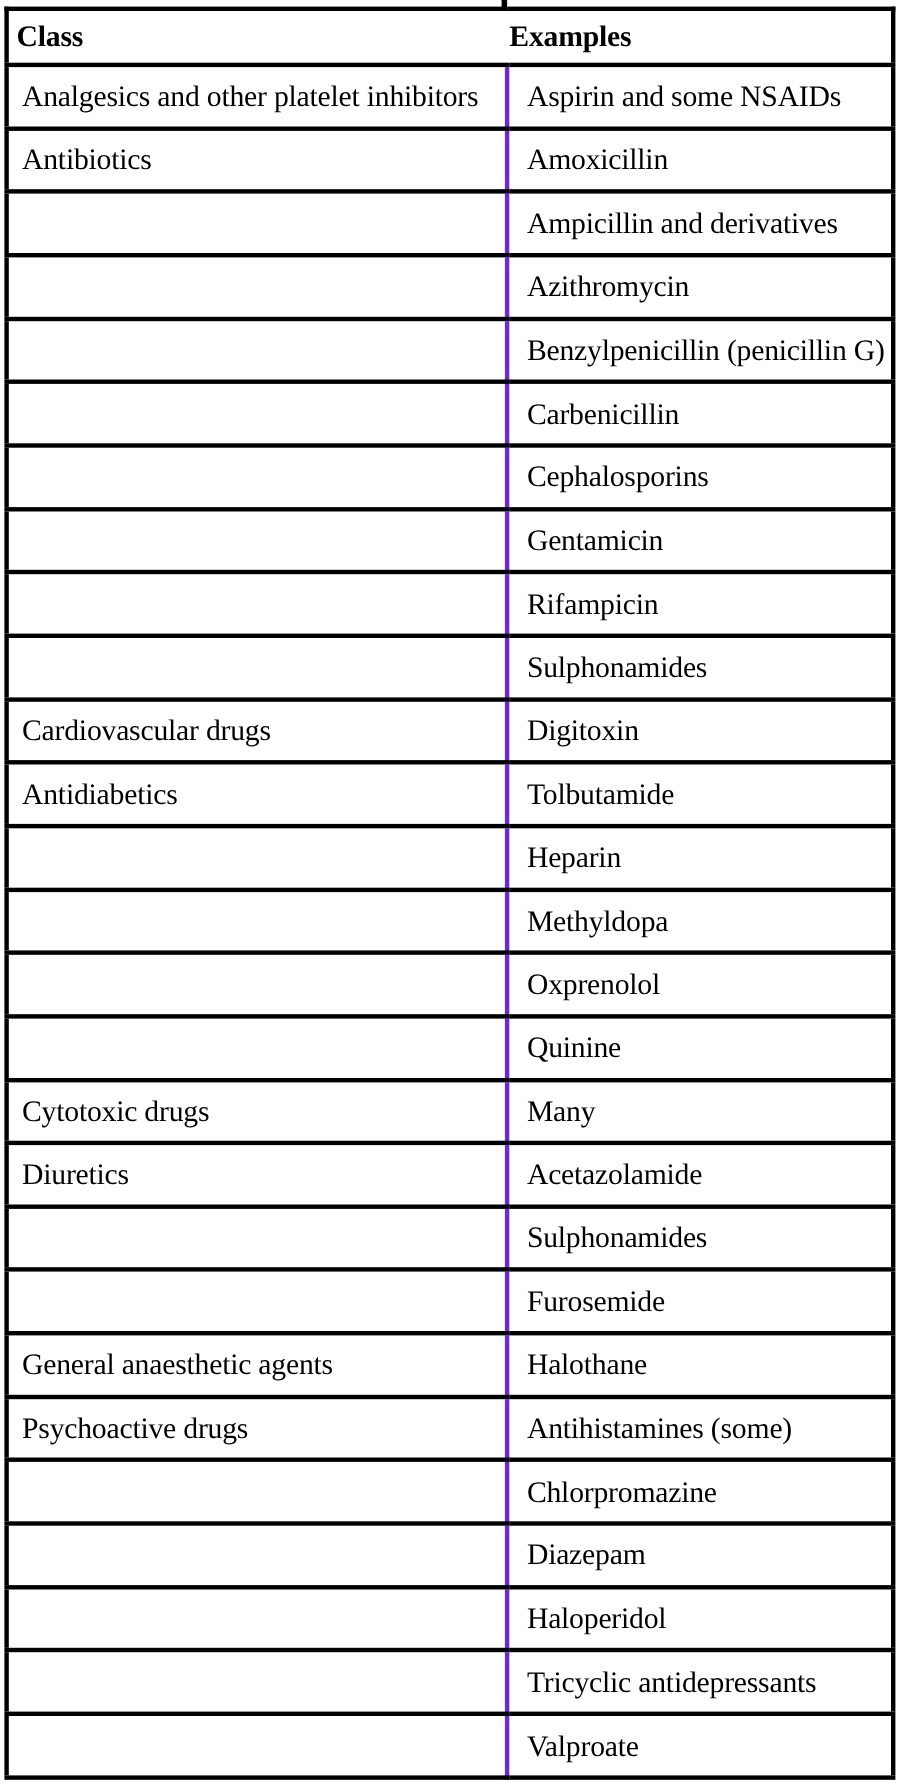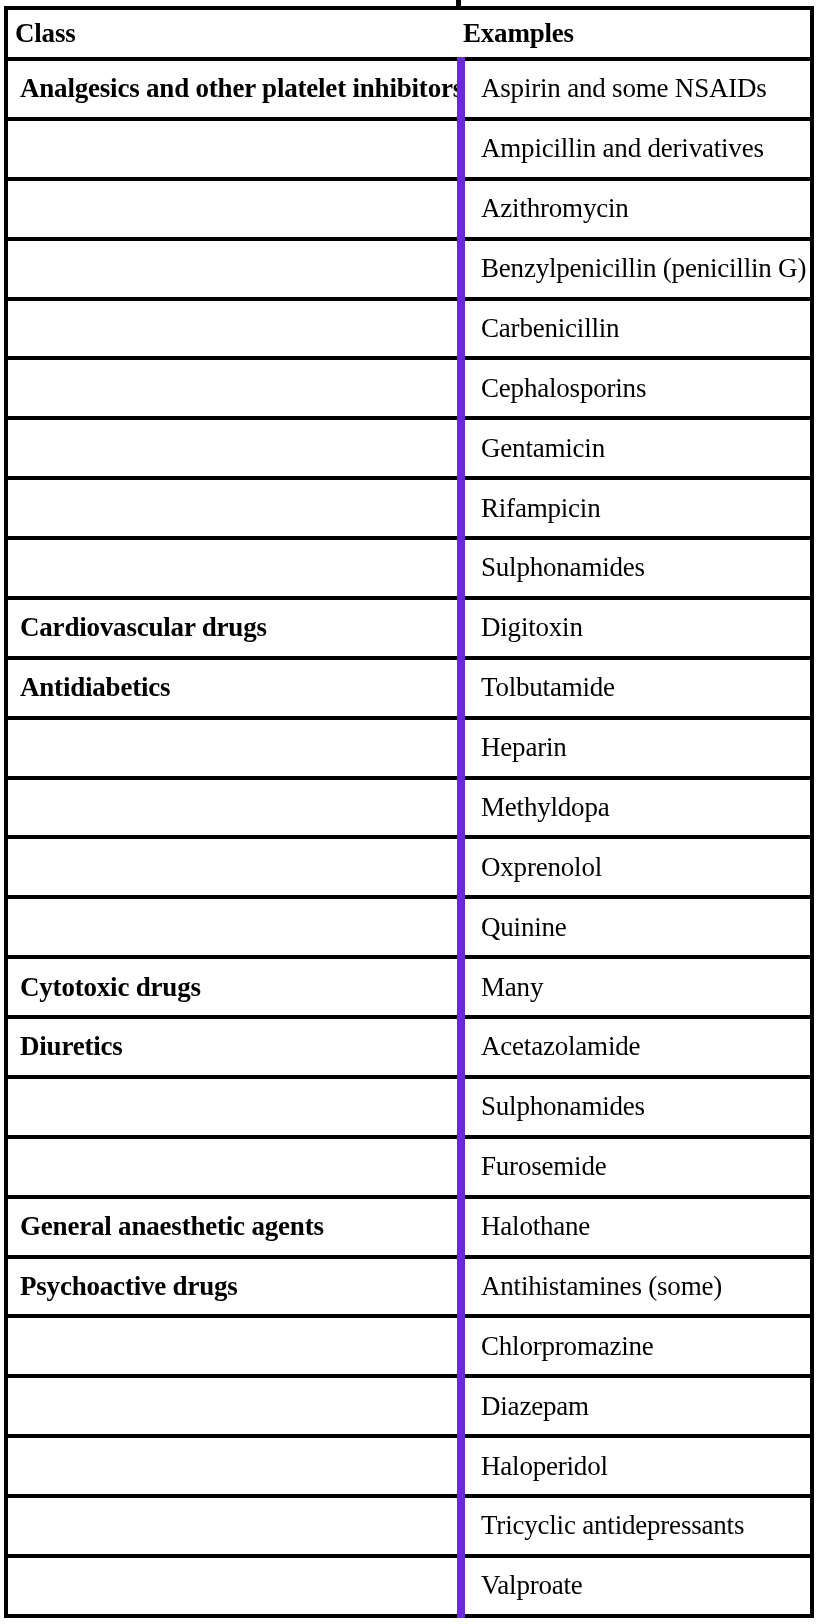--- a/index.html
+++ b/index.html
@@ -44,23 +44,22 @@
     border-bottom: 4px solid #000000;
   }
   th.h-class { padding-left: 7px; }
   th.h-examples { padding-left: 2px; }
   td {
     font-weight: normal;
     height: 46px;
     border-bottom: 4px solid #000000;
   }
   td.c1 {
-    border-right: 8px solid #6d28d9;
+    border-right: 4px solid #6d28d9;
     padding-left: 12px;
-    font-weight: bold;
   }
   td.c2 {
     padding-left: 16px;
   }
   td.span2 {
     padding-left: 12px;
   }
   .top-tick {
     position: absolute;
     left: 456px;
@@ -85,20 +84,24 @@
         <th class="h-class">Class</th>
         <th class="h-examples">Examples</th>
       </tr>
     </thead>
     <tbody id="table-body">
         <tr>
           <td class="c1">Analgesics and other platelet inhibitors</td>
           <td class="c2">Aspirin and some NSAIDs</td>
         </tr>
         <tr>
+          <td class="c1">Antibiotics</td>
+          <td class="c2">Amoxicillin</td>
+        </tr>
+        <tr>
           <td class="c1"></td>
           <td class="c2">Ampicillin and derivatives</td>
         </tr>
         <tr>
           <td class="c1"></td>
           <td class="c2">Azithromycin</td>
         </tr>
         <tr>
           <td class="c1"></td>
           <td class="c2">Benzylpenicillin (penicillin G)</td>

